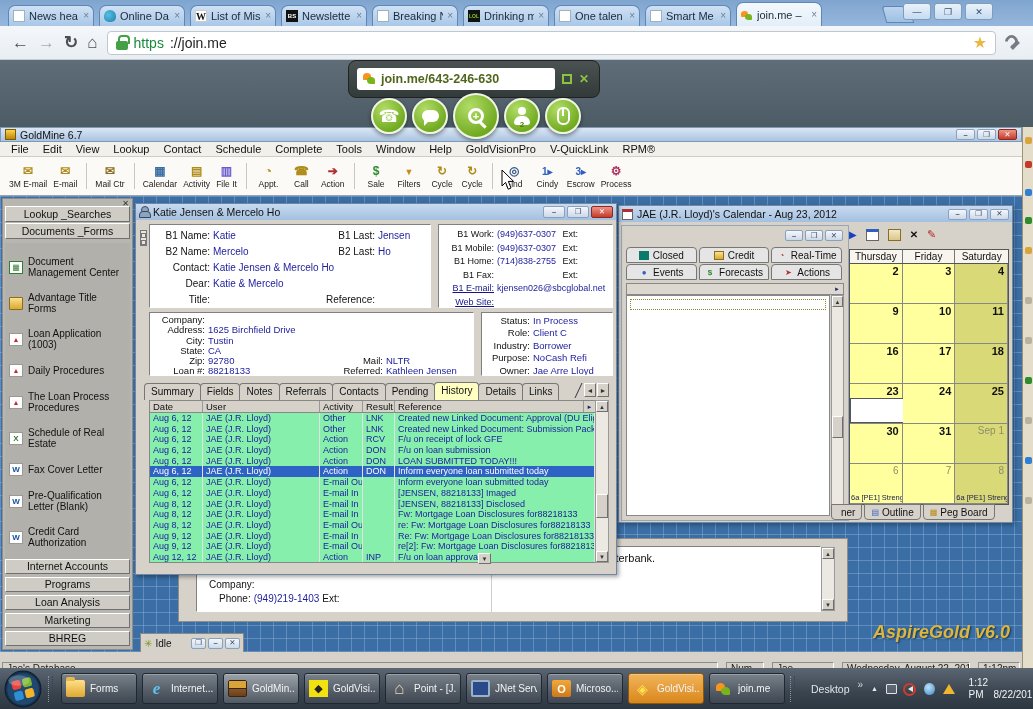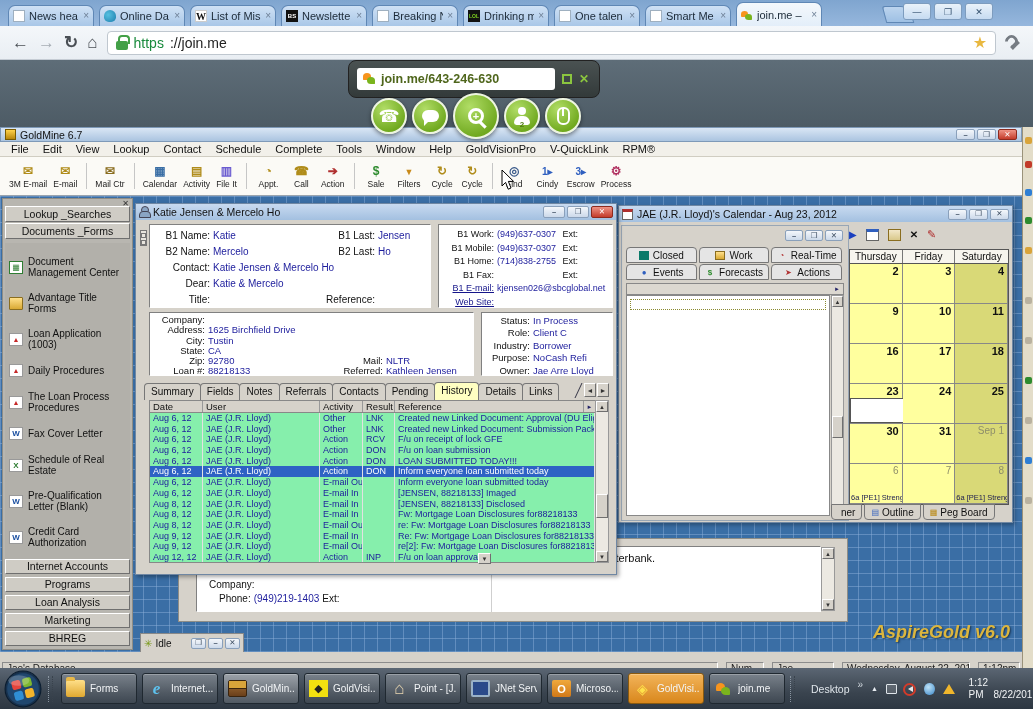--- a/index.html
+++ b/index.html
@@ -548,27 +548,27 @@
           <span class="sbi si-pdf"></span>
           <span>Daily Procedures</span>
         </div>
 
         <div class="sb-item">
           <span class="sbi si-pdf"></span>
           <span>The Loan Process Procedures</span>
         </div>
 
         <div class="sb-item">
+          <span class="sbi si-xls"></span>
+          <span>Schedule of Real Estate</span>
+        </div>
+
+        <div class="sb-item">
           <span class="sbi si-doc"></span>
           <span>Fax Cover Letter</span>
-        </div>
-
-        <div class="sb-item">
-          <span class="sbi si-xls"></span>
-          <span>Schedule of Real Estate</span>
         </div>
 
         <div class="sb-item">
           <span class="sbi si-doc"></span>
           <span>Pre-Qualification Letter (Blank)</span>
         </div>
 
         <div class="sb-item">
           <span class="sbi si-doc"></span>
           <span>Credit Card Authorization</span>
@@ -641,21 +641,21 @@
       </div>
       <div class="act-tabs r1">
 
           <div class="act-tab">
             <span class="cit ci-book"></span>
             <span>Closed</span>
           </div>
 
           <div class="act-tab">
             <span class="cit ci-folder"></span>
-            <span>Work</span>
+            <span>Credit</span>
           </div>
 
           <div class="act-tab">
             <span class="cit ci-clock"></span>
             <span>Real-Time</span>
           </div>
         </div>
       <div class="act-tabs r2">
 
           <div class="act-tab">

